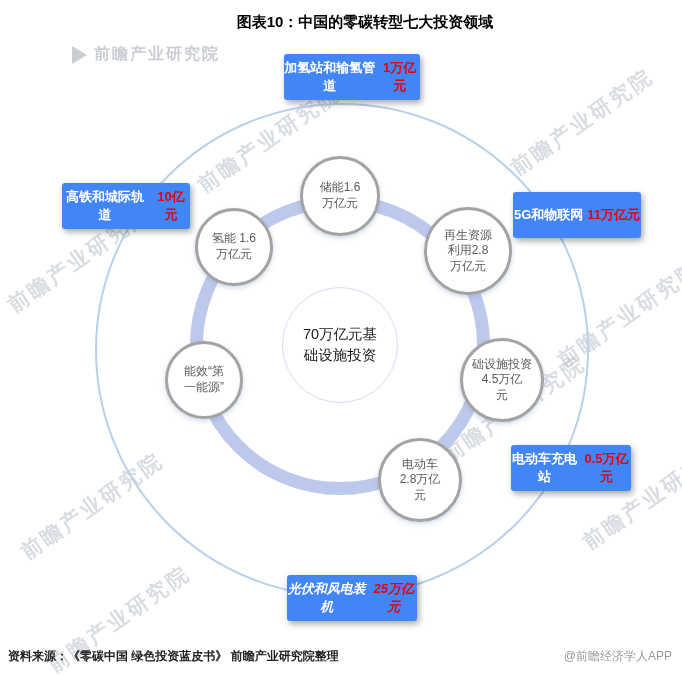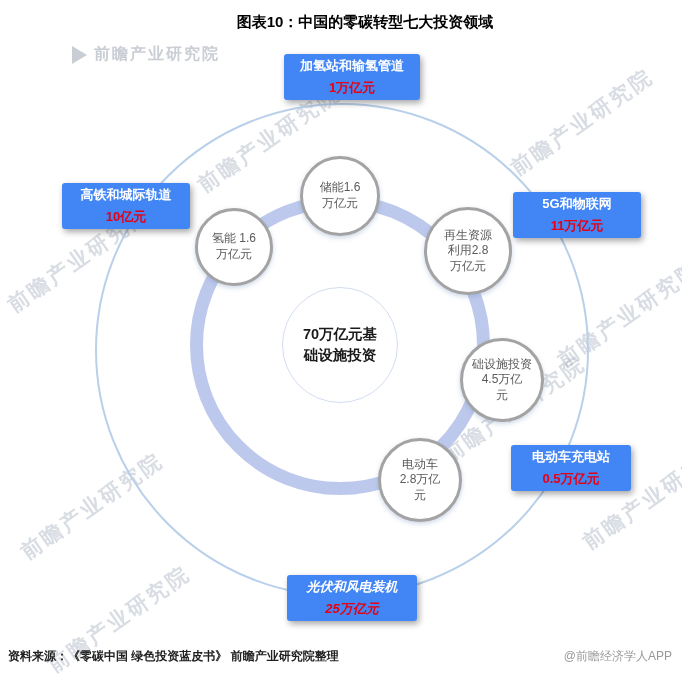--- a/index.html
+++ b/index.html
@@ -76,21 +76,21 @@
     left: 282px; top: 287px;
     width: 116px; height: 116px;
     background: #fff;
     border: 1px solid #d3def1;
     border-radius: 50%;
     display: flex;
     align-items: center;
     justify-content: center;
     text-align: center;
     font-size: 14.5px;
-    font-weight: bold;
+    font-weight: normal;
     color: #1a1a1a;
     line-height: 1.45;
     white-space: pre-line;
     z-index: 3;
   }
   
   .sat {
     position: absolute;
     background: #fff;
     border: 3px solid #a3a3a3;
@@ -112,21 +112,21 @@
   .sat-4 { left: 378px; top: 438px; width: 84px; height: 84px; }   
   .sat-5 { left: 247px; top: 437px; width: 80px; height: 80px; }   
   .sat-6 { left: 165px; top: 341px; width: 78px; height: 78px; }   
   .sat-7 { left: 195px; top: 208px; width: 78px; height: 78px; }   
   
   .label-box {
     position: absolute;
     background: #4285f4;
     border-radius: 3px;
     display: flex;
-    flex-direction: column;
+    flex-direction: row;
     align-items: center;
     justify-content: center;
     gap: 4px;
     box-shadow: 2px 3px 6px rgba(0,0,0,0.35);
     z-index: 3;
     text-align: center;
   }
   .label-name { color: #ffffff; font-size: 13px; font-weight: 600; }
   .label-value { color: #e60012; font-size: 13px; font-weight: bold; }
   .lb-top    { left: 284px; top: 54px;  width: 136px; height: 46px; }
@@ -182,20 +182,22 @@
 万亿元</div>
   <div class="sat sat-2">再生资源
 利用2.8
 万亿元</div>
   <div class="sat sat-3">础设施投资
 4.5万亿
 元</div>
   <div class="sat sat-4">电动车
 2.8万亿
 元</div>
+  <div class="sat sat-6">能效“第
+一能源”</div>
   <div class="sat sat-7">氢能 1.6
 万亿元</div>
 
   <div class="label-box lb-top">
     <span class="label-name">加氢站和输氢管道</span>
     <span class="label-value">1万亿元</span>
   </div>
   <div class="label-box lb-uleft">
     <span class="label-name">高铁和城际轨道</span>
     <span class="label-value">10亿元</span>

